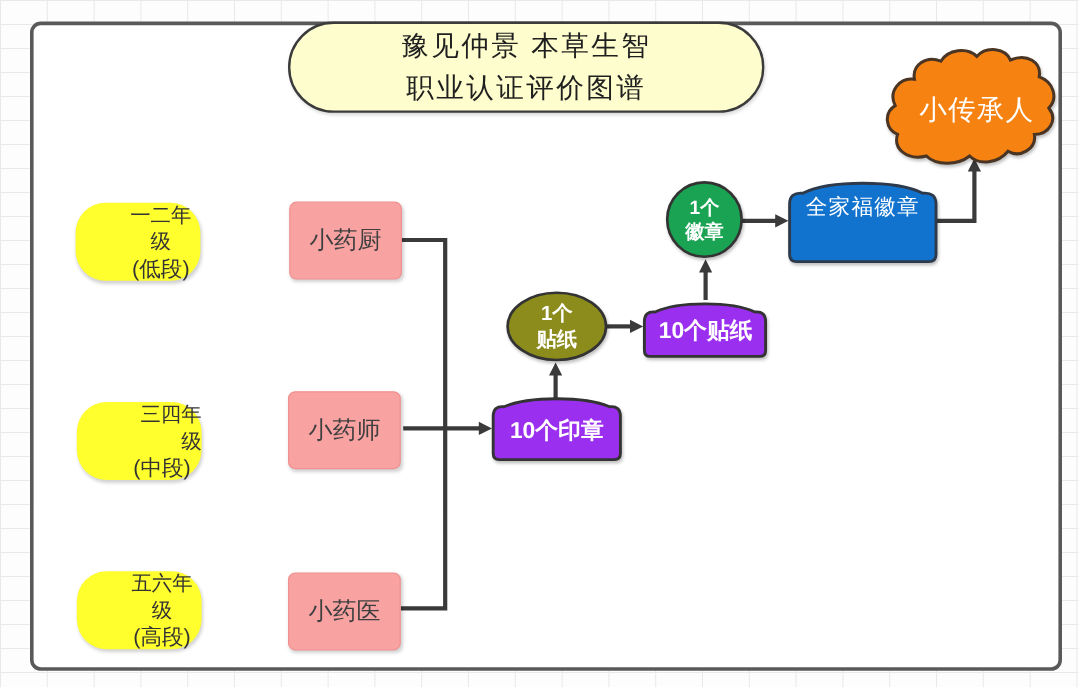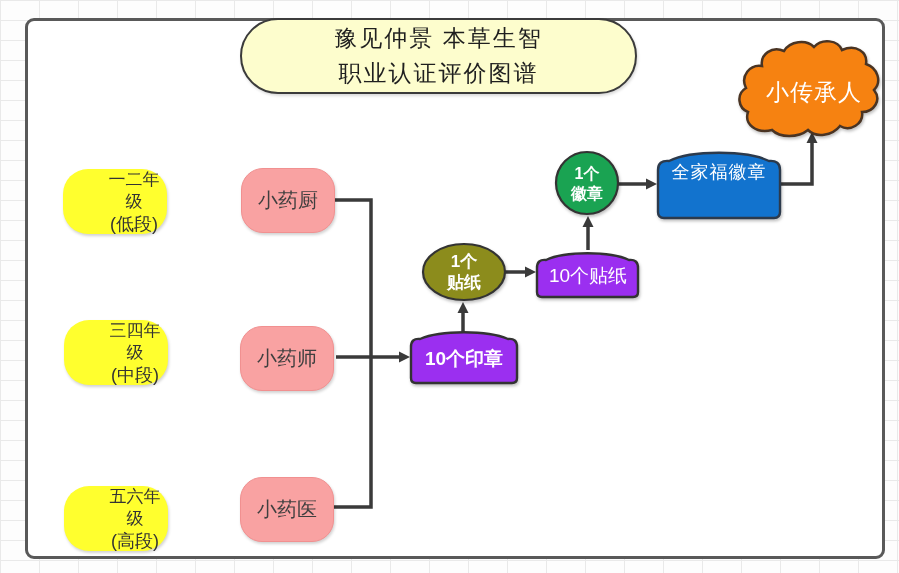--- a/index.html
+++ b/index.html
@@ -24,31 +24,31 @@
     background:#FDFDCD;border:2.5px solid #3b3b3b;
     font-size:23px;font-weight:500;letter-spacing:2px;color:#1f1f1f;line-height:35px;
     box-shadow:1px 2px 3px rgba(0,0,0,.15);
   }
   .grade-box{
     width:104px;height:65px;border-radius:25px;background:#FFFF2E;color:#333;
     font-size:17px;line-height:22px;box-shadow:1px 2px 3px rgba(0,0,0,.18);padding-left:38px;
   }
   .grade-box .sub{font-size:18px;}
   .role-box{
-    width:94px;height:65px;border-radius:22px;background:#F9A2A2;
+    width:94px;height:65px;border-radius:6px;background:#F9A2A2;
     border:1.5px solid #f19090;color:#3f3f3f;font-size:20px;
     box-shadow:1px 2px 3px rgba(0,0,0,.18);
   }
   svg.diagram{position:absolute;left:0;top:0;}
   .shapes{filter:drop-shadow(1px 2px 1.5px rgba(0,0,0,.25));}
   .lbl{position:absolute;transform:translate(-50%,-50%);text-align:center;
        white-space:nowrap;color:#fff;}
   .lbl-stamps{left:464px;top:359px;font-size:19px;font-weight:bold;}
   .lbl-sticker1{left:464px;top:272px;font-size:17px;font-weight:bold;line-height:21px;}
-  .lbl-stickers{left:588px;top:276px;font-size:19px;font-weight:normal;}
+  .lbl-stickers{left:588px;top:276px;font-size:19px;font-weight:bold;}
   .lbl-badge1{left:587px;top:184px;font-size:16px;font-weight:bold;line-height:20px;}
   .lbl-family{left:719px;top:172px;font-size:18px;letter-spacing:1px;text-align:center;}
   .lbl-cloud{left:814px;top:92px;font-size:23px;letter-spacing:1px;}
 </style>
 </head>
 <body>
 
 <div class="stage">
   <div class="page"></div>
 
@@ -81,25 +81,25 @@
 
   <div class="shape title-box">
     <div>豫见仲景  本草生智</div>
     <div>职业认证评价图谱</div>
   </div>
 
   <div class="shape grade-box" style="left:63px;top:169px;">
     <div>一二年级</div>
     <div class="sub">(低段)</div>
   </div>
-  <div class="shape grade-box" style="left:64px;top:320px;">
+  <div class="shape grade-box" style="left:64px;top:335px;text-align:right;">
     <div>三四年级</div>
     <div class="sub">(中段)</div>
   </div>
-  <div class="shape grade-box" style="left:64px;top:476px;margin-top:10px;">
+  <div class="shape grade-box" style="left:64px;top:476px;">
     <div>五六年级</div>
     <div class="sub">(高段)</div>
   </div>
 
   <div class="shape role-box" style="left:241px;top:168px;">
     <div>小药厨</div>
   </div>
   <div class="shape role-box" style="left:240px;top:326px;">
     <div>小药师</div>
   </div>

